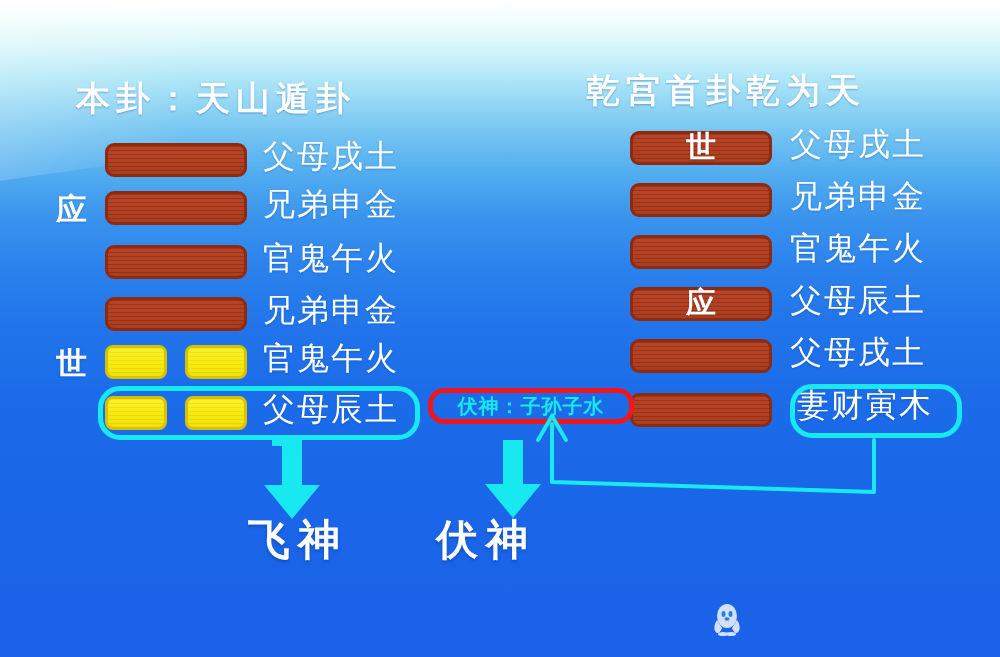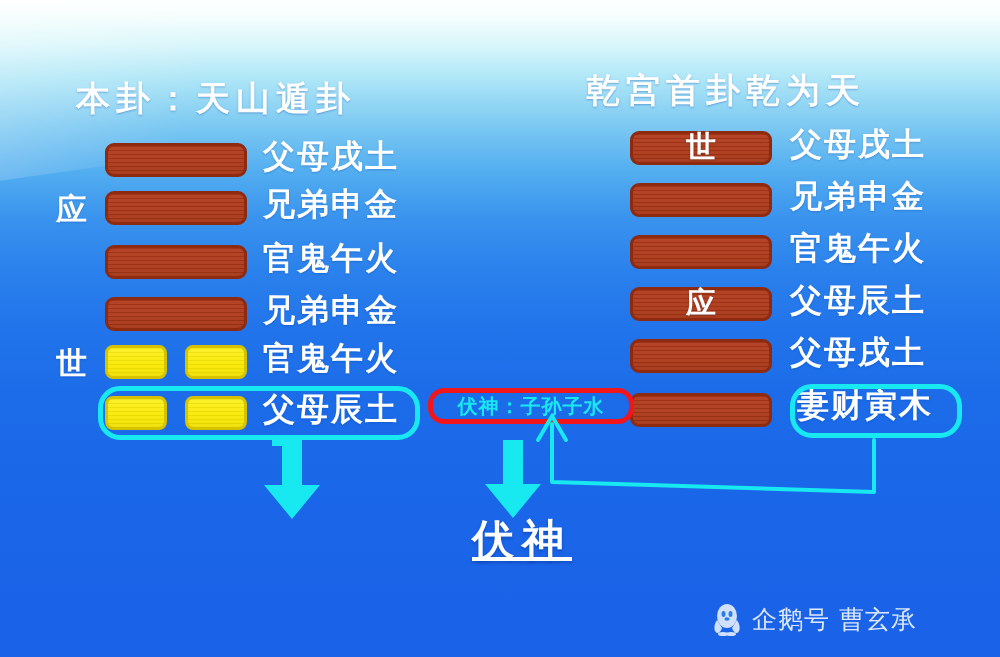--- a/index.html
+++ b/index.html
@@ -118,21 +118,21 @@
     font-weight: bold;
     font-size: 31px;
     line-height: 34px;
     text-shadow: 0 1px 2px rgba(0,60,160,0.3);
   }
 
   .line-label {
     position: absolute;
     color: #ffffff;
     font-family: "DejaVu Serif", "Liberation Serif", serif;
-    font-weight: bold;
+    font-weight: normal;
     font-size: 32px;
     line-height: 34px;
     letter-spacing: 2px;
     white-space: nowrap;
     text-shadow: 0 1px 2px rgba(0,60,160,0.3);
   }
 
   
   .cyan-box {
     position: absolute;
@@ -171,21 +171,21 @@
     position: absolute;
     color: #ffffff;
     font-family: "DejaVu Serif", "Liberation Serif", serif;
     font-weight: bold;
     font-size: 42px;
     letter-spacing: 8px;
     white-space: nowrap;
     text-shadow: 0 2px 3px rgba(0,40,120,0.35);
   }
   #foot-left  { left: 248px; top: 512px; }
-  #foot-right { left: 472px; top: 512px; text-decoration: underline; }
+  #foot-right { left: 436px; top: 512px; }
 
   
   #watermark {
     position: absolute;
     left: 712px; top: 602px;
     display: flex;
     align-items: center;
     gap: 10px;
     opacity: 0.93;
   }
@@ -337,29 +337,29 @@
     <g>
       <path d="M 503 440 L 503 484 L 485 484 L 513 518 L 541 484 L 523 484 L 523 440 Z" fill="#18e8f0"></path>
     </g>
 
     <g>
       <path d="M 874 440 L 874 492 L 552 482 L 552 424" fill="none" stroke="#18e8f0" stroke-width="4" stroke-linecap="round" stroke-linejoin="round"></path>
       <path d="M 552 416 L 538 440 M 552 416 L 566 440" fill="none" stroke="#18e8f0" stroke-width="4" stroke-linecap="round"></path>
     </g>
   </svg>
 
+  <div class="foot-label" id="foot-left">飞神</div>
   <div class="foot-label" id="foot-right">伏神</div>
 
   <div id="watermark">
     <svg width="30" height="34" viewBox="0 0 30 34">
       <ellipse cx="15" cy="14" rx="10" ry="12" fill="#dfeaff"></ellipse>
       <path d="M5 18 C1 24 2 30 5 31 C7 31.5 9 29 10 26 Z" fill="#dfeaff"></path>
       <path d="M25 18 C29 24 28 30 25 31 C23 31.5 21 29 20 26 Z" fill="#dfeaff"></path>
       <ellipse cx="11" cy="32" rx="5" ry="2" fill="#dfeaff"></ellipse>
       <ellipse cx="19" cy="32" rx="5" ry="2" fill="#dfeaff"></ellipse>
       <ellipse cx="11.5" cy="12" rx="2" ry="3" fill="#2b81ec"></ellipse>
       <ellipse cx="18.5" cy="12" rx="2" ry="3" fill="#2b81ec"></ellipse>
       <ellipse cx="15" cy="17" rx="2.6" ry="1.8" fill="#2b81ec"></ellipse>
     </svg>
-    <span class="wm-text">企鹅号 曹玄承</span>
   </div>
 
 </div>
 
 </body></html>

